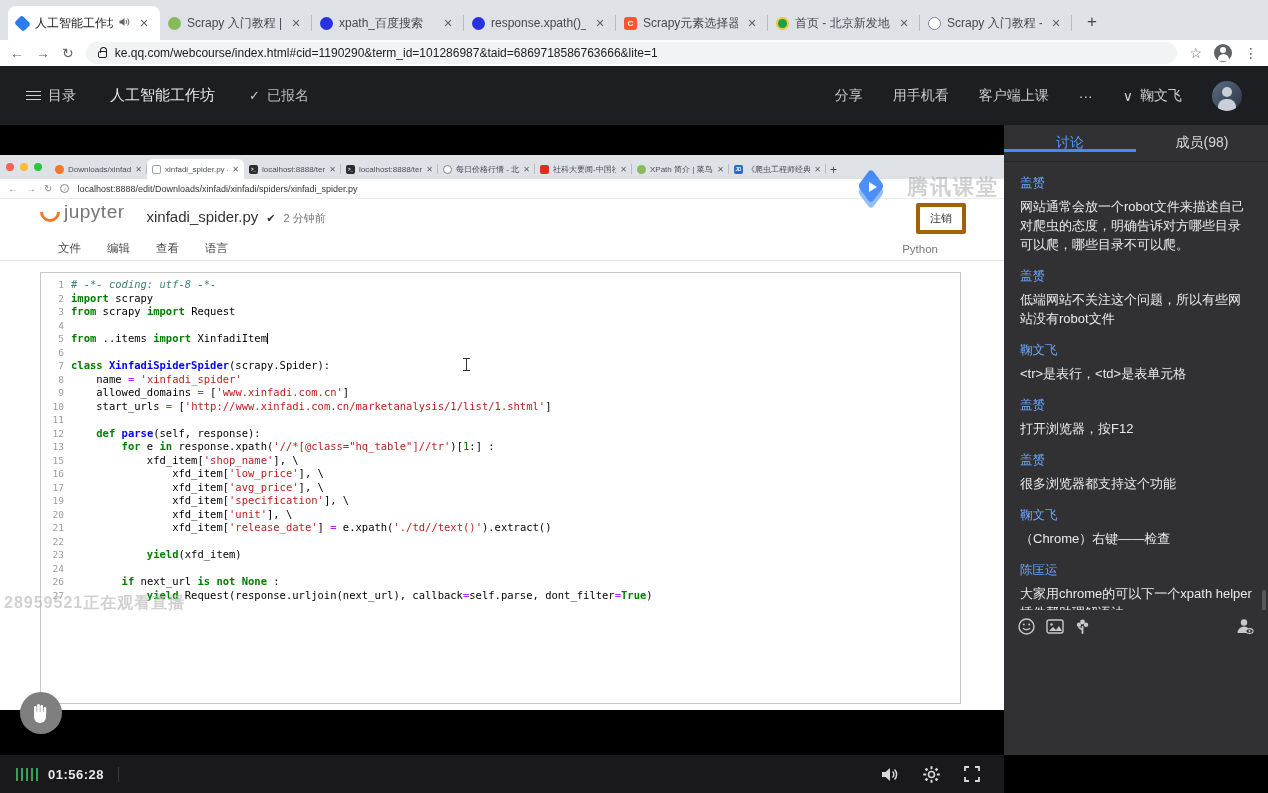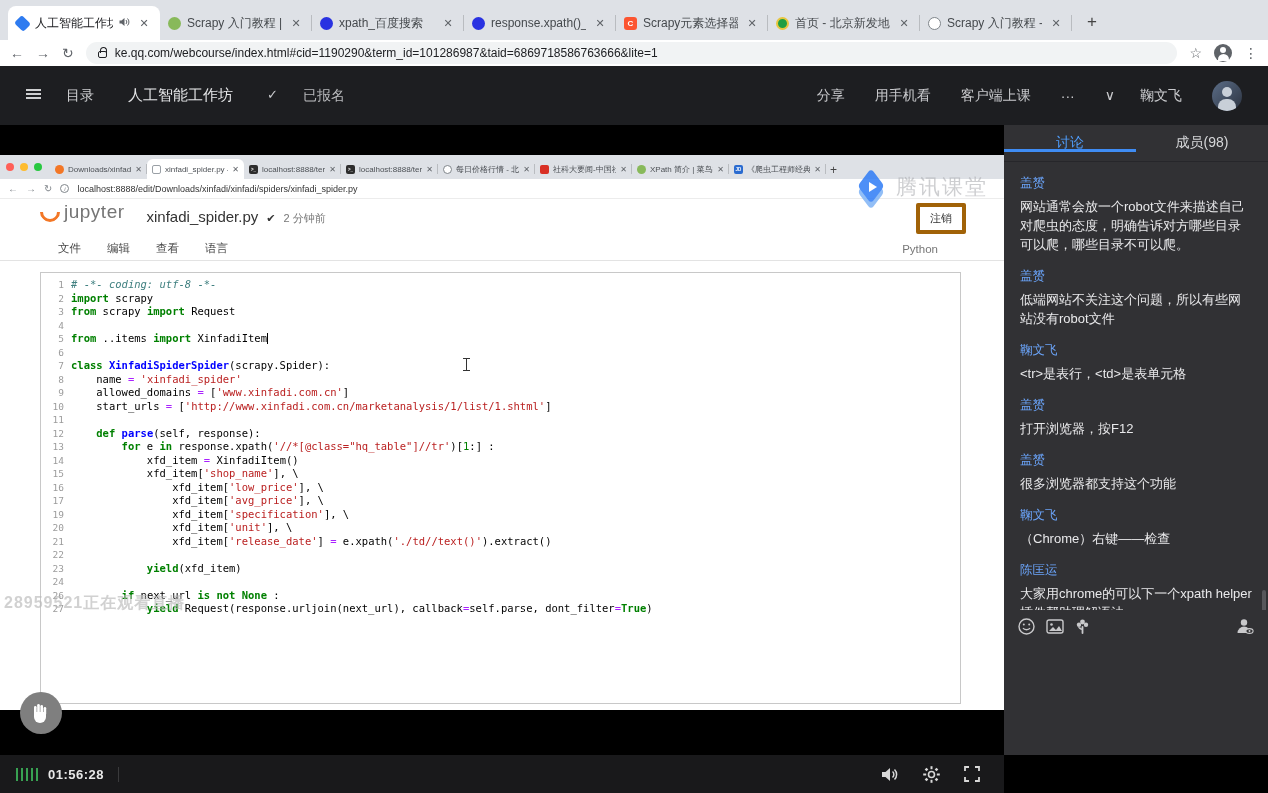--- a/index.html
+++ b/index.html
@@ -31,21 +31,21 @@
   #omnibox .url { font-family:"Liberation Sans",sans-serif; }
   .abarico { color:#5f6368; font-size:14px; }
   #profile-ico { width:18px; height:18px; border-radius:50%; background:#5f6368; position:relative; }
   #profile-ico::before{ content:""; position:absolute; left:6px; top:3px; width:6px; height:6px; border-radius:50%; background:#fff;}
   #profile-ico::after{ content:""; position:absolute; left:3.5px; top:10px; width:11px; height:7px; border-radius:6px 6px 0 0; background:#fff;}
 
   
   #course-header { left:0; top:66px; width:1268px; height:59px; background:#1d1e21; display:flex; align-items:center; padding:0 26px; color:#cfd0d2; font-size:14px; }
   .burger { display:inline-block; width:15px; }
   .burger span { display:block; height:1.6px; background:#cfd0d2; margin:2.6px 0; }
-  .hitem { display:flex; gap:25px; }
+  .hitem { display:flex; align-items:center; gap:7px; }
   #course-title { margin-left:34px; font-size:15px; color:#e4e5e7; }
   #enrolled { margin-left:34px; color:#b9babd; }
   #header-right { margin-left:auto; display:flex; align-items:center; gap:30px; color:#c9cacd; }
   .chk { color:#c9cacd; font-size:13px; }
   #hdr-avatar { width:30px; height:30px; border-radius:50%; background:linear-gradient(135deg,#5b6d87,#2c3340); position:relative; overflow:hidden; }
   #hdr-avatar::before{content:"";position:absolute;left:10px;top:6px;width:10px;height:10px;border-radius:50%;background:#c8cfd8;}
   #hdr-avatar::after{content:"";position:absolute;left:6px;top:18px;width:18px;height:12px;border-radius:8px 8px 0 0;background:#c8cfd8;}
 
   
   #video { left:0; top:125px; width:1004px; height:630px; background:#000; overflow:hidden; }
@@ -73,21 +73,21 @@
   .inav { color:#80868b; font-size:10px; }
   .info-badge { width:9px; height:9px; border:1px solid #80868b; border-radius:50%; color:#80868b; font-size:6px; line-height:8px; text-align:center; font-style:italic; }
   #inner-url { font-size:9px; color:#333; }
 
   
   #tc-watermark { left:856px; top:16px; display:flex; align-items:center; gap:6px; opacity:.85; }
   .tc-logo { width:34px; height:32px; position:relative; }
   .tc-logo .d1 { position:absolute; left:4px; top:10px; width:22px; height:22px; background:#7fb3f5; transform:rotate(45deg) skew(8deg,8deg); border-radius:4px; }
   .tc-logo .d2 { position:absolute; left:4px; top:4px; width:22px; height:22px; background:#2f7cf6; transform:rotate(45deg) skew(8deg,8deg); border-radius:4px; }
   .tc-logo .tri { position:absolute; left:13px; top:11px; width:0; height:0; border-left:8px solid #fff; border-top:5px solid transparent; border-bottom:5px solid transparent; }
-  #tc-watermark .txt { font-size:21px; font-weight:normal; color:rgba(150,152,156,.55); letter-spacing:2px; text-shadow:0 1px 0 rgba(255,255,255,.6); }
+  #tc-watermark .txt { font-size:21px; font-weight:bold; color:rgba(150,152,156,.55); letter-spacing:2px; text-shadow:0 1px 0 rgba(255,255,255,.6);margin-left:11px; }
 
   
   #jp-header { left:40px; top:46px; display:flex; align-items:baseline; gap:8px; }
   .jp-logo { display:flex; align-items:center; gap:4px; }
   .jp-moon { width:20px; height:20px; border-radius:50%; border:3px solid transparent; border-bottom-color:#f37726; border-left-color:#f37726; transform:rotate(-45deg); }
   .jp-word { font-size:19px; color:#757575; letter-spacing:.5px; }
   #jp-filename { font-size:15px; color:#333; margin-left:14px; }
   #jp-saved { font-size:11px; color:#777; }
   #jp-logout { left:916px; top:48px; border:4px solid #a16207; border-radius:2px; background:#fff; font-size:11px; color:#333; padding:4px 10px; }
   #jp-menubar { left:0; top:82px; width:1004px; height:24px; border-bottom:1px solid #e3e3e3; display:flex; align-items:center; gap:26px; padding-left:58px; font-size:11.5px; color:#4a4a4a; }
@@ -354,24 +354,20 @@
           </div>
           <div class="cline">
             <span class="gut">12</span>
             <span class="src"><span>    </span><span class="c-kw">def</span><span> </span><span class="c-df">parse</span><span>(self, response):</span></span>
           </div>
           <div class="cline">
             <span class="gut">13</span>
             <span class="src"><span>        </span><span class="c-kw">for</span><span> e </span><span class="c-kw">in</span><span> response.xpath(</span><span class="c-st">'//*[@class="hq_table"]//tr'</span><span>)[</span><span class="c-num">1</span><span>:] :</span></span>
           </div>
           <div class="cline">
-            <span class="gut">14</span>
-            <span class="src"><span>            xfd_item </span><span class="c-op">=</span><span> XinfadiItem()</span></span>
-          </div>
-          <div class="cline">
             <span class="gut">15</span>
             <span class="src"><span>            xfd_item[</span><span class="c-st">'shop_name'</span><span>], \</span></span>
           </div>
           <div class="cline">
             <span class="gut">16</span>
             <span class="src"><span>                xfd_item[</span><span class="c-st">'low_price'</span><span>], \</span></span>
           </div>
           <div class="cline">
             <span class="gut">17</span>
             <span class="src"><span>                xfd_item[</span><span class="c-st">'avg_price'</span><span>], \</span></span>

